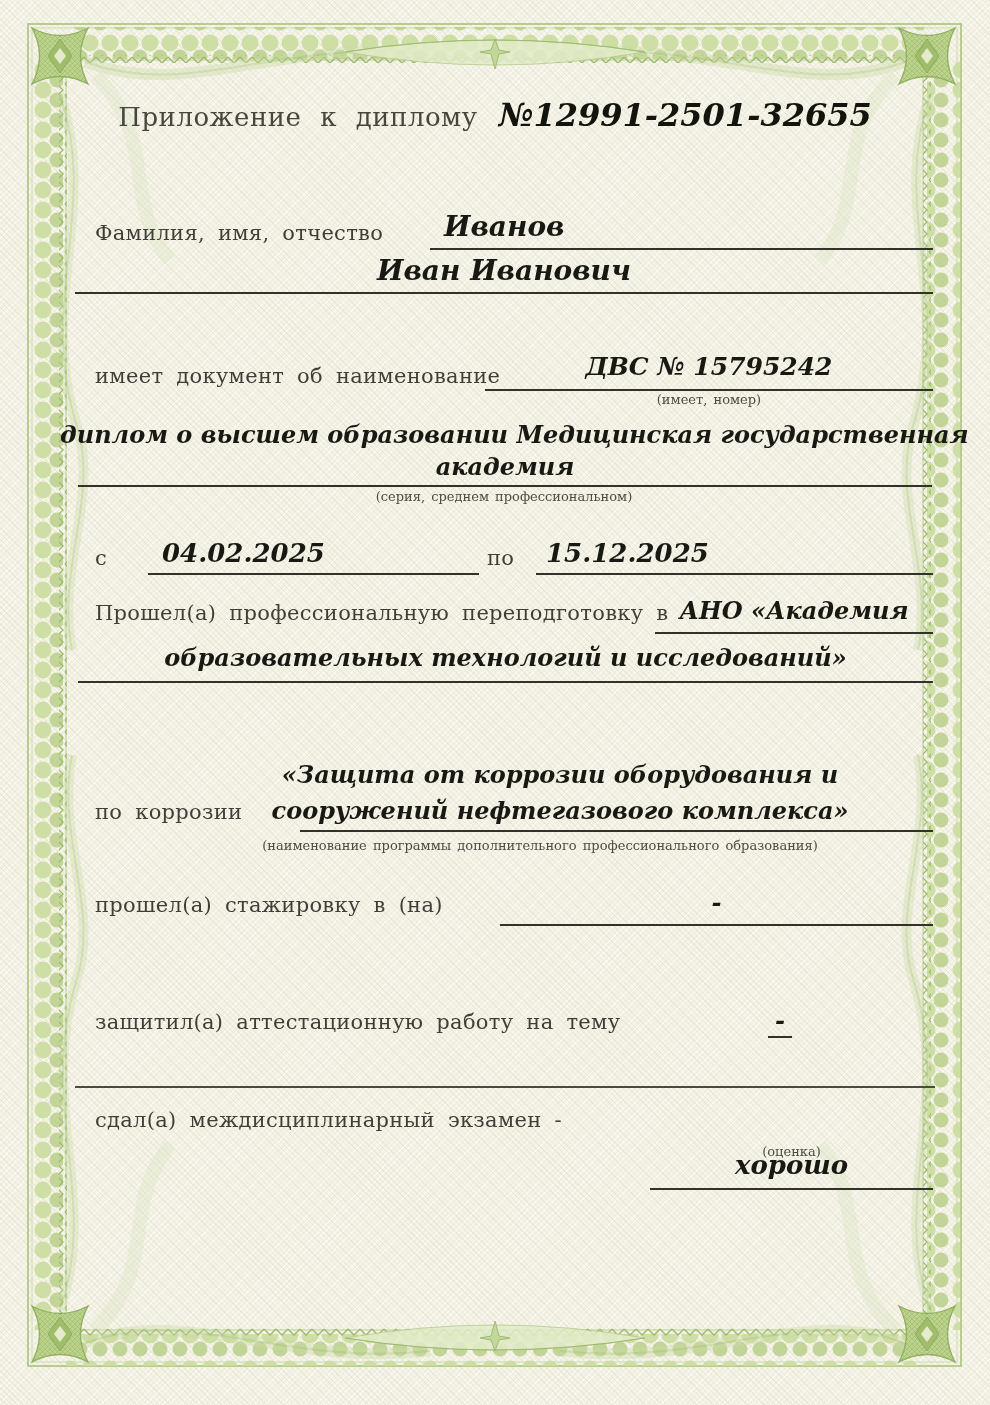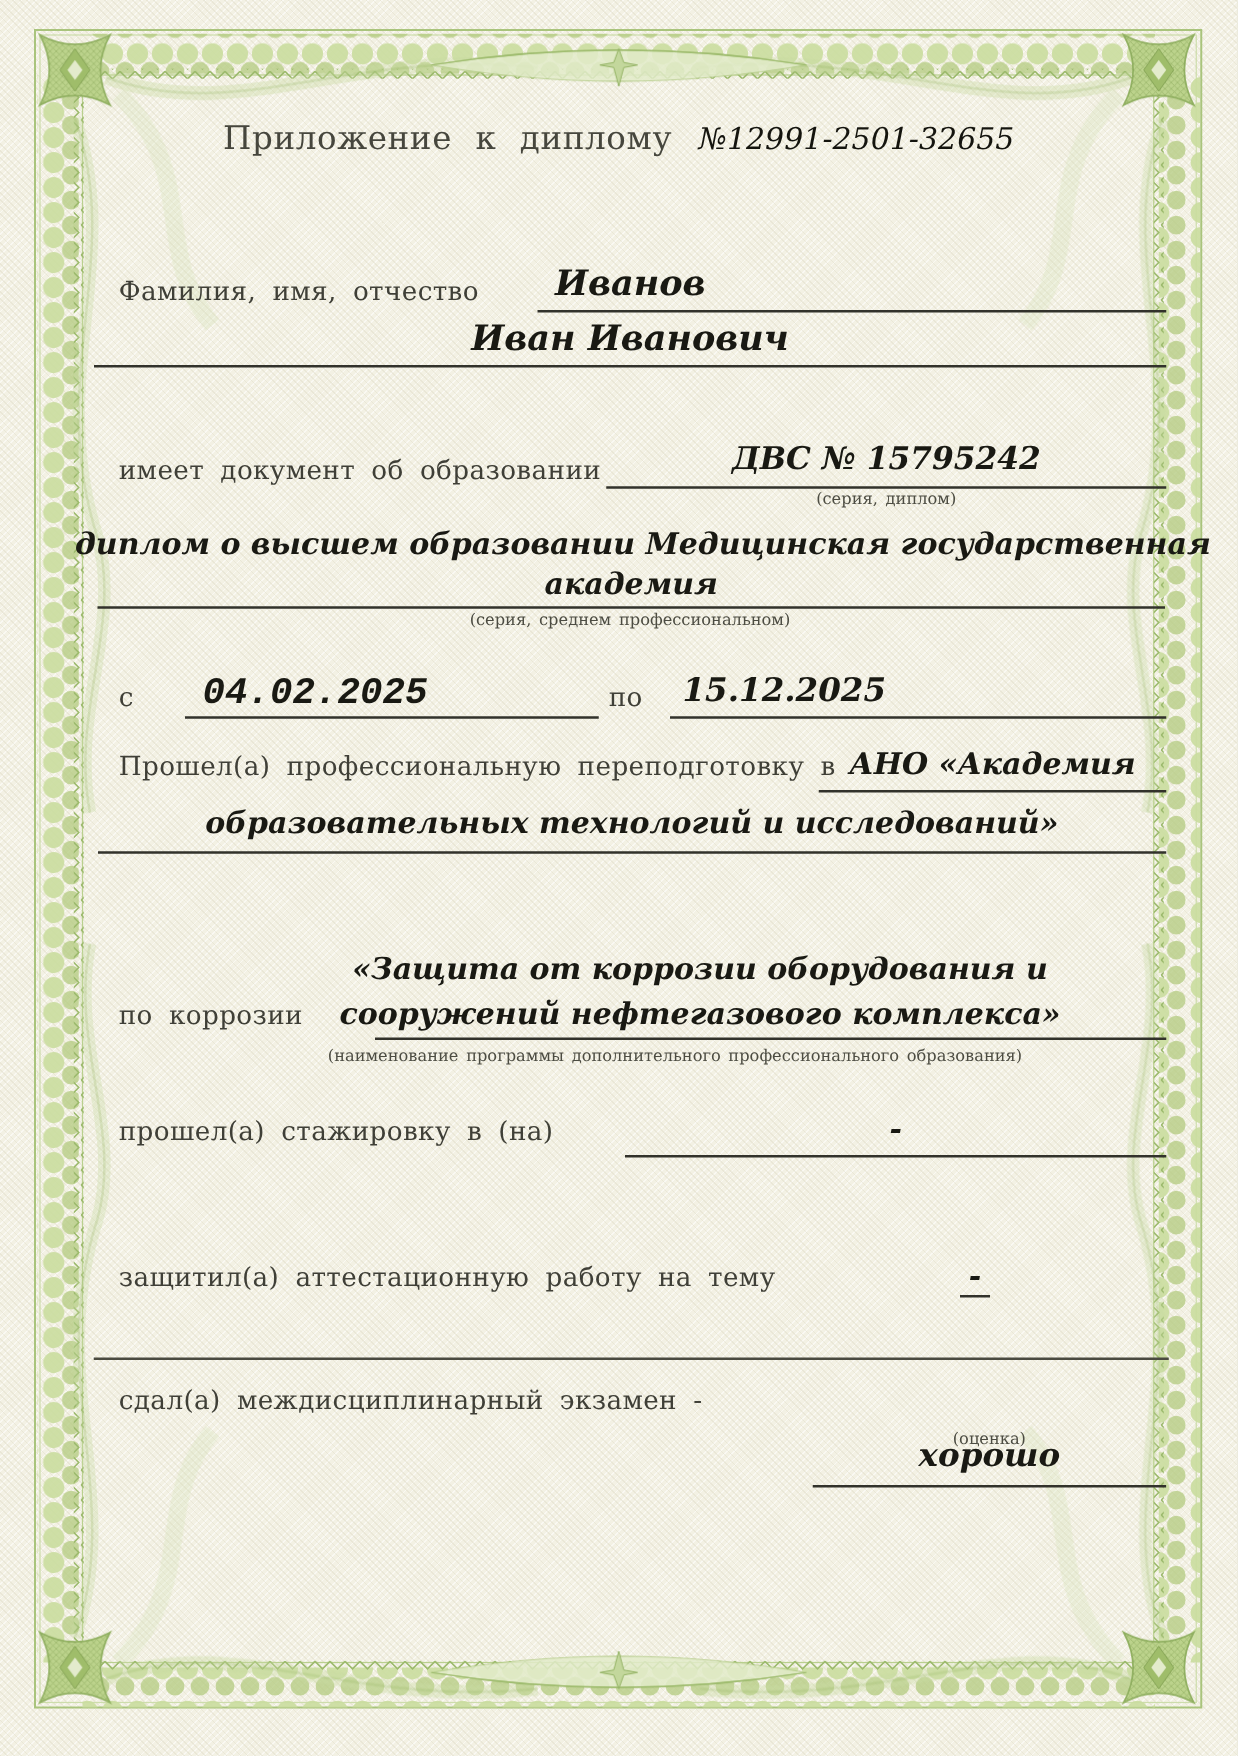--- a/index.html
+++ b/index.html
@@ -40,21 +40,21 @@
   }
   .center{text-align:center;}
   .title-row{
     position:absolute;left:0;right:0;top:96px;
     text-align:center;white-space:nowrap;
   }
   .title-prefix{
     font-size:26px;color:#46463d;word-spacing:10px;letter-spacing:0.5px;
   }
   .title-number{
-    font-size:24px;font-style:italic;font-weight:normal;color:#14140e;margin-left:16px;
+    font-size:32px;font-style:italic;font-weight:bold;color:#14140e;margin-left:16px;
   }
   .rule{border-top:2px solid #4a4a40;height:0;}
 </style>
 </head>
 <body>
 
 <div class="page">
 
   <svg class="border-svg" viewBox="0 0 990 1405" aria-hidden="true">
     <defs>
@@ -127,30 +127,30 @@
 
   <div class="title-row">
     <span class="title-prefix">Приложение к диплому</span>
     <span class="title-number">№12991-2501-32655</span>
   </div>
 
   <div class="abs label" style="left:95px;top:221px;">Фамилия, имя, отчество</div>
   <div class="abs uline value" style="left:430px;right:57px;top:210px;height:38px;font-size:28px;padding-left:14px;">Иванов</div>
   <div class="abs uline value center" style="left:75px;right:57px;top:254px;height:38px;font-size:28px;">Иван Иванович</div>
 
-  <div class="abs label" style="left:95px;top:364px;">имеет документ об образовании</div>
+  <div class="abs label" style="left:95px;top:364px;">имеет документ об наименование</div>
   <div class="abs uline value center" style="left:485px;right:57px;top:352px;height:37px;font-size:25px;">ДВС № 15795242</div>
-  <div class="abs caption" style="left:485px;right:57px;top:392px;">(серия, диплом)</div>
+  <div class="abs caption" style="left:485px;right:57px;top:392px;">(имеет, номер)</div>
 
   <div class="abs value center" style="left:60px;right:60px;top:420px;font-size:24px;">диплом о высшем образовании Медицинская государственная</div>
   <div class="abs uline value center" style="left:78px;right:58px;top:452px;height:33px;font-size:24px;">академия</div>
   <div class="abs caption" style="left:75px;right:57px;top:489px;">(серия, среднем профессиональном)</div>
 
   <div class="abs label" style="left:95px;top:546px;">с</div>
-  <div class="abs uline value" style="left:148px;width:317px;top:538px;height:35px;font-size:30px;padding-left:14px;font-family:Liberation Mono, monospace;">04.02.2025</div>
+  <div class="abs uline value" style="left:148px;width:317px;top:538px;height:35px;font-size:26px;padding-left:14px;">04.02.2025</div>
   <div class="abs label" style="left:487px;top:546px;">по</div>
   <div class="abs uline value" style="left:536px;right:57px;top:538px;height:35px;font-size:26px;padding-left:10px;">15.12.2025</div>
 
   <div class="abs label" style="left:95px;top:601px;">Прошел(а) профессиональную переподготовку в</div>
   <div class="abs uline value center" style="left:655px;right:57px;top:596px;height:36px;font-size:24px;">АНО «Академия</div>
   <div class="abs uline value center" style="left:78px;right:57px;top:643px;height:38px;font-size:24px;">образовательных технологий и исследований»</div>
 
   <div class="abs value center" style="left:240px;width:640px;top:760px;font-size:24px;">«Защита от коррозии оборудования и</div>
   <div class="abs label" style="left:95px;top:800px;">по коррозии</div>
   <div class="abs value center" style="left:240px;width:640px;top:796px;font-size:24px;">сооружений нефтегазового комплекса»</div>

